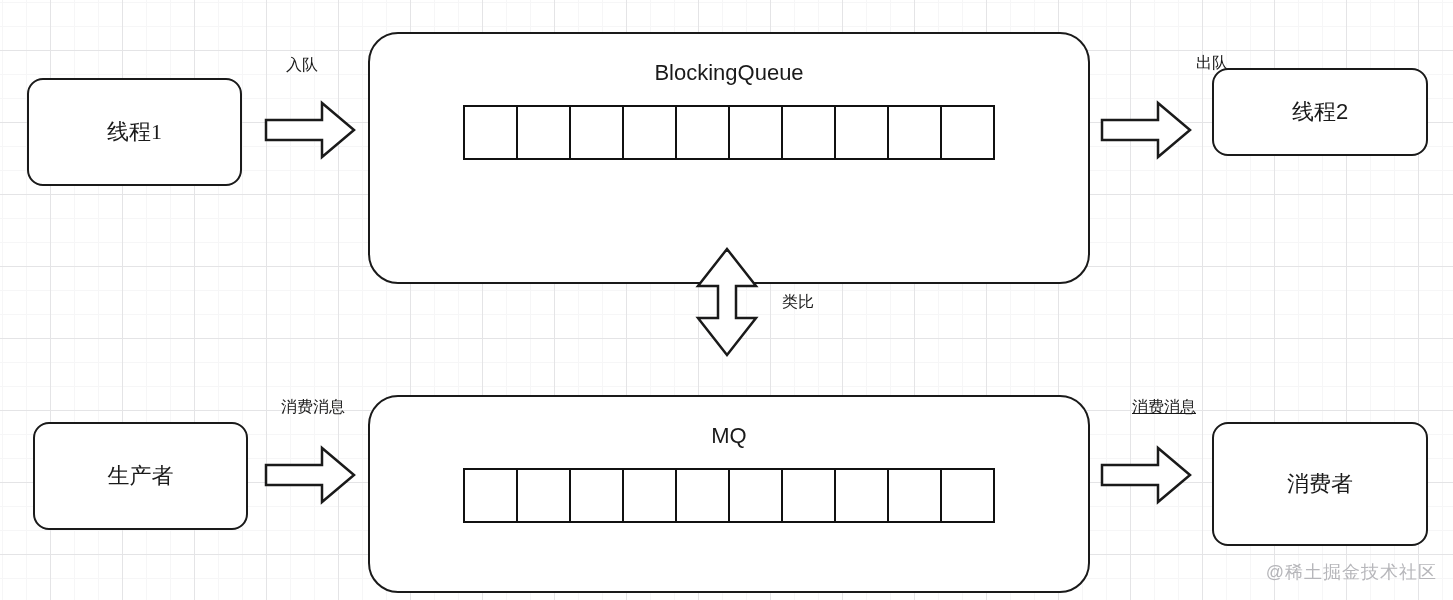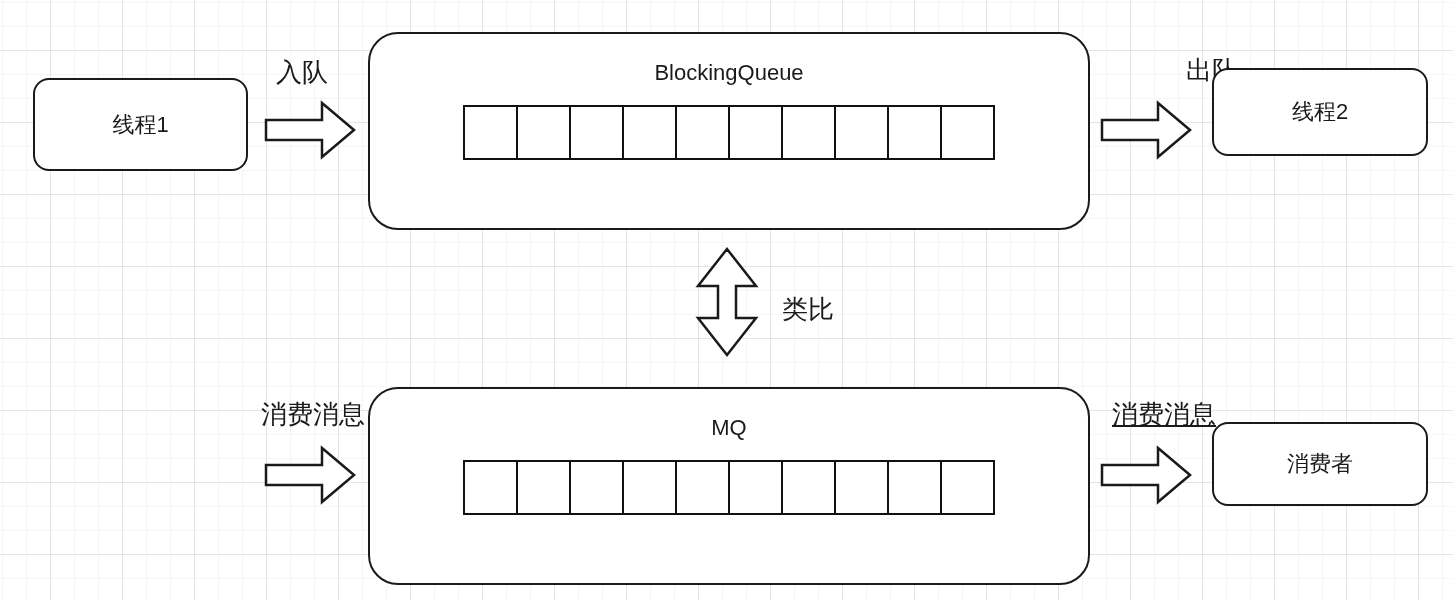--- a/index.html
+++ b/index.html
@@ -26,33 +26,33 @@
   
   .node-box {
     border: 2.5px solid #1a1a1a;
     border-radius: 16px;
     background: #ffffff;
     display: flex;
     align-items: center;
     justify-content: center;
     font-size: 22px;
   }
-  .b-thread1   { left: 33px;   top: 78px;  width: 215px; height: 93px; }
+  .b-thread1   { left: 27px;   top: 78px;  width: 215px; height: 108px; font-family: Liberation Serif, serif; }
   .b-thread2   { left: 1212px; top: 68px;  width: 216px; height: 88px; text-align: center; }
   .b-producer  { left: 33px;   top: 422px; width: 215px; height: 108px; }
-  .b-consumer  { left: 1212px; top: 422px; width: 216px; height: 84px; }
+  .b-consumer  { left: 1212px; top: 422px; width: 216px; height: 124px; }
 
   
   .queue-box {
     border: 2.5px solid #1a1a1a;
     border-radius: 30px;
     background: #ffffff;
   }
-  .q-top    { left: 368px; top: 32px;  width: 722px; height: 198px; }
-  .q-bottom { left: 368px; top: 387px; width: 722px; height: 198px; }
+  .q-top    { left: 368px; top: 32px;  width: 722px; height: 252px; }
+  .q-bottom { left: 368px; top: 395px; width: 722px; height: 198px; }
   .queue-title {
     position: absolute;
     top: 26px; left: 0; right: 0;
     text-align: center;
     font-size: 22px;
   }
   .slots {
     position: absolute;
     top: 71px; left: 50%;
     transform: translateX(-50%);
@@ -61,21 +61,21 @@
   .cell {
     width: 55px; height: 55px;
     border: 2px solid #111111;
     background: #ffffff;
     margin-left: -2px;
   }
   .cell:first-child { margin-left: 0; }
 
   
   .edge-label {
-    font-size: 26px;
+    font-size: 16px;
     text-align: center;
     white-space: nowrap;
   }
   .l-enqueue { left: 252px;  top: 55px;  width: 100px; }
   .l-dequeue { left: 1162px; top: 53px;  width: 100px; }
   .l-produce { left: 258px;  top: 397px; width: 110px; }
   .l-consume { left: 1109px; top: 397px; width: 110px; text-decoration: underline; }
   .l-analogy { left: 782px;  top: 292px; }
 
   
@@ -133,20 +133,23 @@
 
   <div class="abs node-box b-thread2">
     <span>线程2</span>
   </div>
 
   <svg class="abs v-arrow" viewBox="0 0 64 112">
     <polygon points="32,3 61,40 41,40 41,72 61,72 32,109 3,72 23,72 23,40 3,40" fill="#ffffff" stroke="#1a1a1a" stroke-width="2.5"></polygon>
   </svg>
   <div class="abs edge-label l-analogy">类比</div>
 
+  <div class="abs node-box b-producer">
+    <span>生产者</span>
+  </div>
 
   <div class="abs edge-label l-produce">消费消息</div>
 
   <svg class="abs h-arrow a-produce" viewBox="0 0 92 60">
     <polygon points="2,20 58,20 58,3 90,30 58,57 58,40 2,40" fill="#ffffff" stroke="#1a1a1a" stroke-width="2.5"></polygon>
   </svg>
 
   <div class="abs queue-box q-bottom">
     <div class="queue-title">MQ</div>
     <div class="slots">
@@ -166,14 +169,15 @@
   <div class="abs edge-label l-consume">消费消息</div>
 
   <svg class="abs h-arrow a-consume" viewBox="0 0 92 60">
     <polygon points="2,20 58,20 58,3 90,30 58,57 58,40 2,40" fill="#ffffff" stroke="#1a1a1a" stroke-width="2.5"></polygon>
   </svg>
 
   <div class="abs node-box b-consumer">
     <span>消费者</span>
   </div>
 
+  <div class="watermark">@稀土掘金技术社区</div>
 
 </div>
 
 </body></html>

